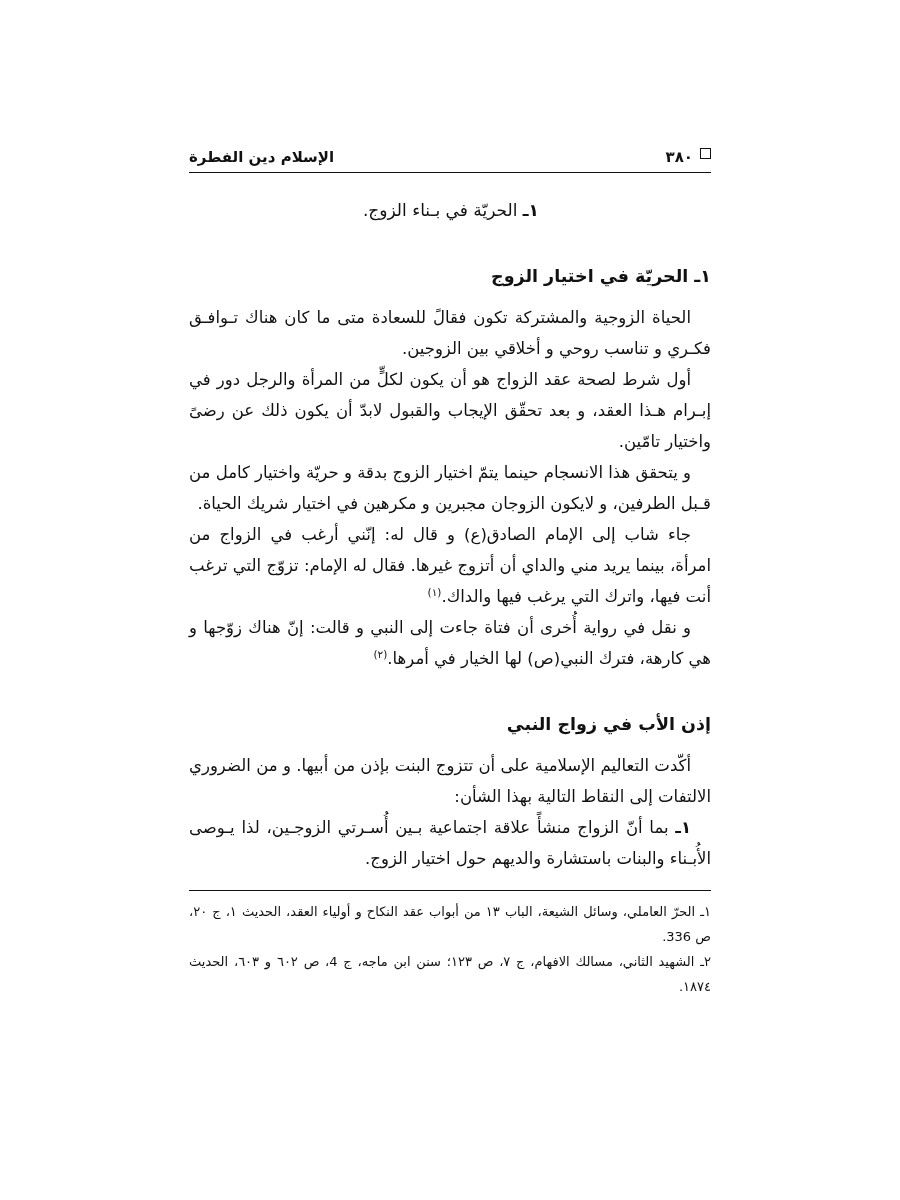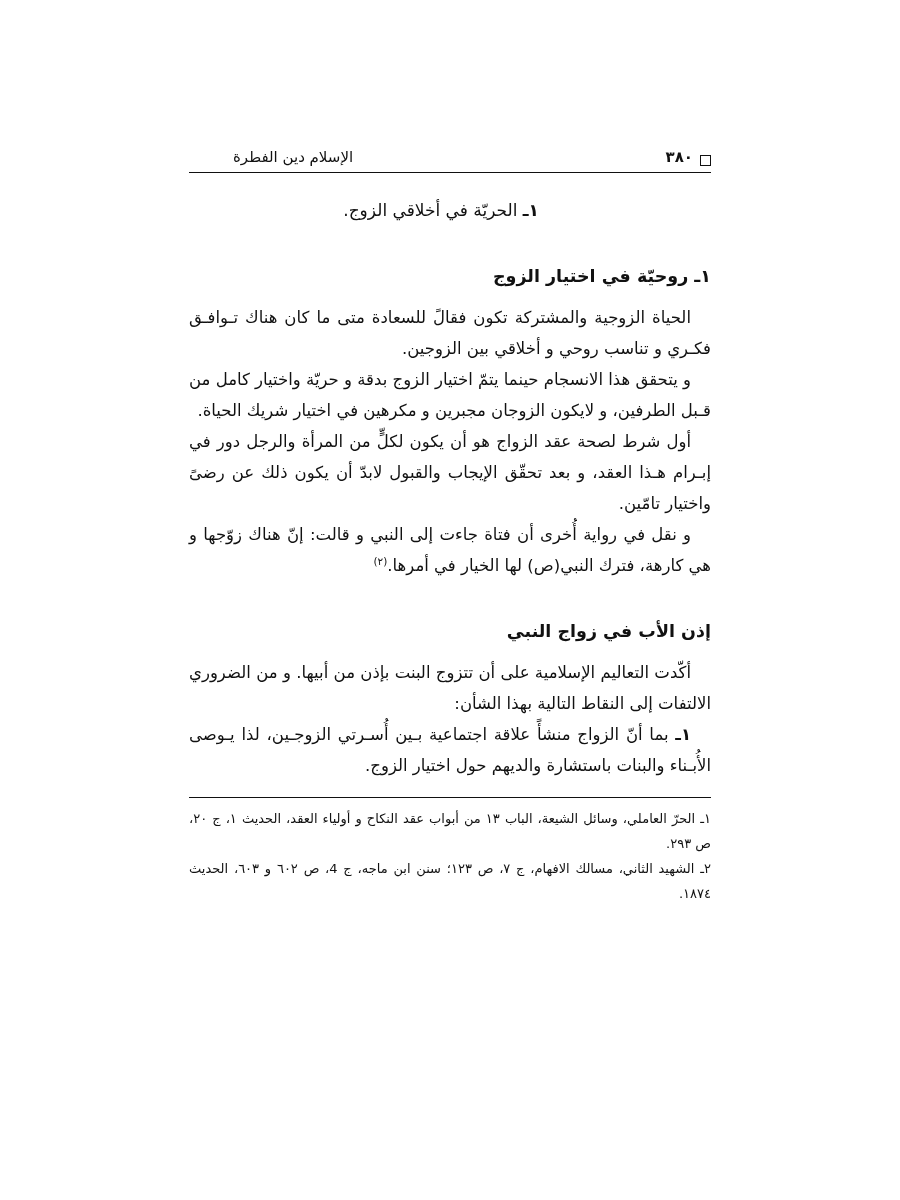--- a/index.html
+++ b/index.html
@@ -21,27 +21,26 @@
     margin: 0 auto;
   }
   
   .header {
     display: flex;
     justify-content: space-between;
     align-items: flex-end;
     padding-bottom: 6px;
   }
   .book-title {
-    font-weight: 400;
+    font-weight: 700;
     font-size: 15px;
-    margin-left: 44px;
   }
   .page-num {
     display: flex;
-    align-items: flex-end;
+    align-items: flex-start;
     gap: 7px;
     font-weight: 700;
     font-size: 15px;
   }
   .sq {
     width: 11px; height: 11px;
     border: 1.6px solid #111;
     display: inline-block;
   }
   .rule {
@@ -97,35 +96,36 @@
     <header class="header">
       <div class="page-num">
         <span class="sq"></span>
         <span>٣٨٠</span>
       </div>
       <div class="book-title">الإسلام دين الفطرة</div>
     </header>
     <hr class="rule">
 
     <ul class="toc">
-      <li><b>١ـ</b> <span>الحريّة في أخلاقي الزوج.</span></li>
+      <li><b>١ـ</b> <span>الحريّة في بـناء الزوج.</span></li>
     </ul>
 
-    <h2>١ـ روحيّة في اختيار الزوج</h2>
+    <h2>١ـ الحريّة في اختيار الزوج</h2>
 
     <p class="body"><span>الحياة الزوجية والمشتركة تكون فقالً للسعادة متى ما كان هناك تـوافـق فكـري و تناسب روحي و أخلاقي بين الزوجين.</span></p>
+    <p class="body"><span>أول شرط لصحة عقد الزواج هو أن يكون لكلٍّ من المرأة والرجل دور في إبـرام هـذا العقد، و بعد تحقّق الإيجاب والقبول لابدّ أن يكون ذلك عن رضىً واختيار تامّين.</span></p>
     <p class="body"><span>و يتحقق هذا الانسجام حينما يتمّ اختيار الزوج بدقة و حريّة واختيار كامل من قـبل الطرفين، و لايكون الزوجان مجبرين و مكرهين في اختيار شريك الحياة.</span></p>
-    <p class="body"><span>أول شرط لصحة عقد الزواج هو أن يكون لكلٍّ من المرأة والرجل دور في إبـرام هـذا العقد، و بعد تحقّق الإيجاب والقبول لابدّ أن يكون ذلك عن رضىً واختيار تامّين.</span></p>
+    <p class="body"><span>جاء شاب إلى الإمام الصادق(ع) و قال له: إنّني أرغب في الزواج من امرأة، بينما يريد مني والداي أن أتزوج غيرها. فقال له الإمام: تزوّج التي ترغب أنت فيها، واترك التي يرغب فيها والداك.</span><sup class="ref">(١)</sup></p>
     <p class="body"><span>و نقل في رواية أُخرى أن فتاة جاءت إلى النبي و قالت: إنّ هناك زوّجها و هي كارهة، فترك النبي(ص) لها الخيار في أمرها.</span><sup class="ref">(٢)</sup></p>
 
     <h2>إذن الأب في زواج النبي</h2>
 
     <p class="body"><span>أكّدت التعاليم الإسلامية على أن تتزوج البنت بإذن من أبيها. و من الضروري الالتفات إلى النقاط التالية بهذا الشأن:</span></p>
     <p class="body"><b>١ـ</b> <span>بما أنّ الزواج منشأً علاقة اجتماعية بـين أُسـرتي الزوجـين، لذا يـوصى الأُبـناء والبنات باستشارة والديهم حول اختيار الزوج.</span></p>
 
     <div class="footnotes">
       <div class="fn-rule"></div>
-      <p class="fn">١ـ الحرّ العاملي، وسائل الشيعة، الباب ١٣ من أبواب عقد النكاح و أولياء العقد، الحديث ١، ج ٢٠، ص ٢٩٣.</p>
+      <p class="fn">١ـ الحرّ العاملي، وسائل الشيعة، الباب ١٣ من أبواب عقد النكاح و أولياء العقد، الحديث ١، ج ٢٠، ص 336.</p>
       <p class="fn">٢ـ الشهيد الثاني، مسالك الافهام، ج ٧، ص ١٢٣؛ سنن ابن ماجه، ج 4، ص ٦٠٢ و ٦٠٣، الحديث ١٨٧٤.</p>
     </div>
 
   </div>
 </div>
 
 </body></html>

